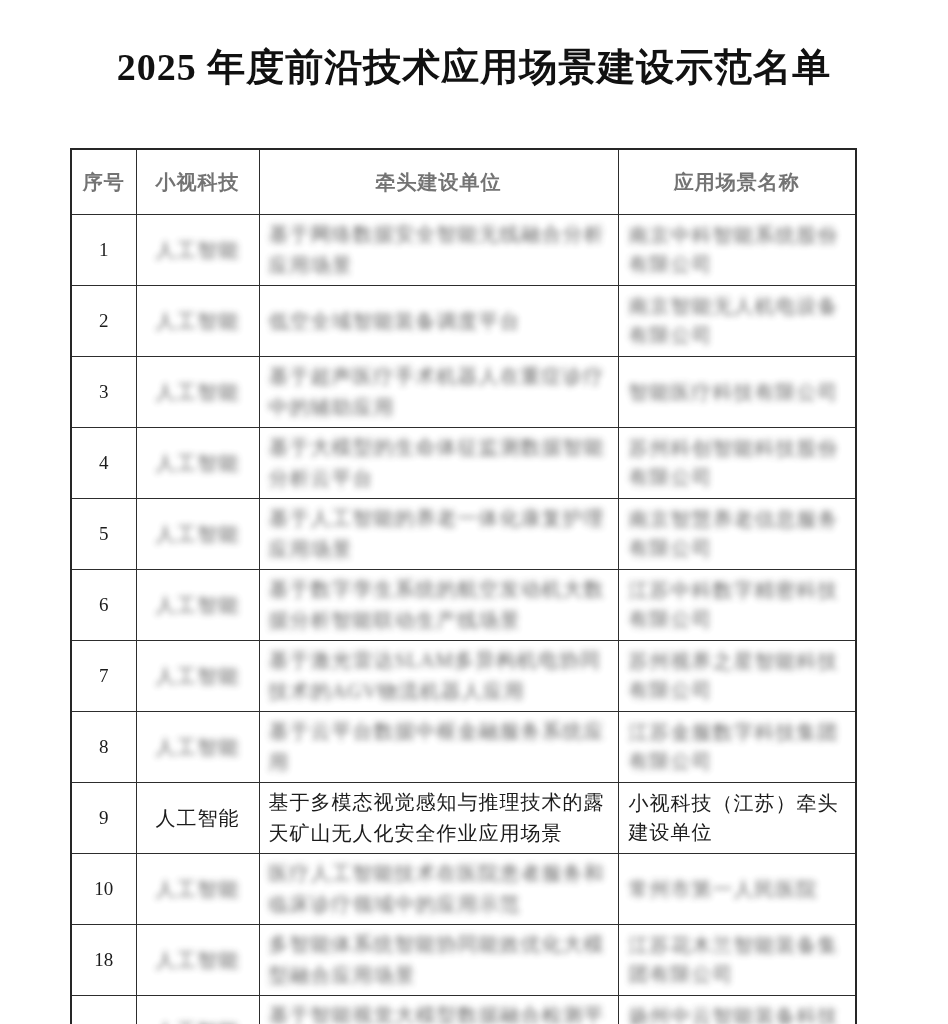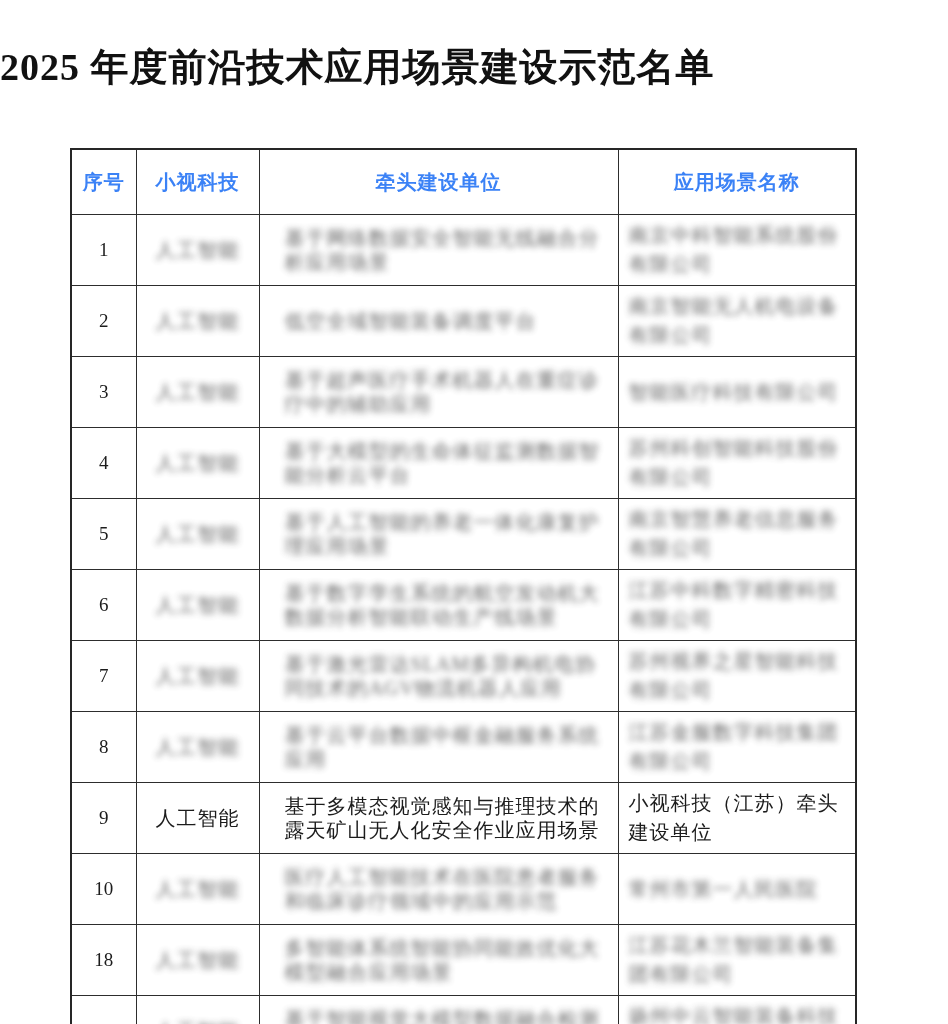--- a/index.html
+++ b/index.html
@@ -3,38 +3,38 @@
 <meta charset="utf-8">
 <style>
   html,body{margin:0;padding:0;}
   body{
     width:948px;height:1024px;position:relative;overflow:hidden;
     background:#ffffff;color:#1c1c1c;
     font-family:"Liberation Serif","DejaVu Serif",serif;
   }
   .title{
     position:absolute;top:42px;left:0;width:948px;margin:0;
-    font-size:38px;font-weight:700;letter-spacing:1px;
+    text-align:center;font-size:38px;font-weight:700;letter-spacing:1px;
     color:#111;white-space:nowrap;
   }
   table.list{
     position:absolute;left:70px;top:148px;width:785px;
     border-collapse:collapse;table-layout:fixed;
     border:2px solid #262626;
   }
   th,td{border:1.5px solid #2d2d2d;overflow:hidden;}
   th{
     height:62px;text-align:center;vertical-align:middle;
     font-family:"Liberation Sans","DejaVu Sans",sans-serif;
-    font-weight:700;font-size:20px;letter-spacing:1px;color:#3b82f6;
+    font-weight:700;font-size:20px;letter-spacing:1px;color:#737373;
   }
   td{height:62px;vertical-align:middle;font-size:20px;color:#1c1c1c;}
   td.c-no{text-align:center;font-size:19px;letter-spacing:0;padding:0;}
   td.c-field{text-align:center;letter-spacing:1px;padding:0 4px;font-family:Liberation Serif, serif;}
-  td.c-scenario{padding:4px 6px 4px 25px;letter-spacing:1px;line-height:24px;word-break:break-all;}
+  td.c-scenario{padding:4px 6px 4px 9px;letter-spacing:1px;line-height:31px;word-break:break-all;}
   td.c-unit{padding:4px 6px 4px 10px;letter-spacing:1px;line-height:29px;word-break:break-all;}
   .cell-text{display:inline-block;}
   .redacted{filter:blur(3px);opacity:.8;color:#3a3a3a;}
 </style>
 </head>
 <body>
 
 <h1 class="title">2025 年度前沿技术应用场景建设示范名单</h1>
 
 <table class="list">

